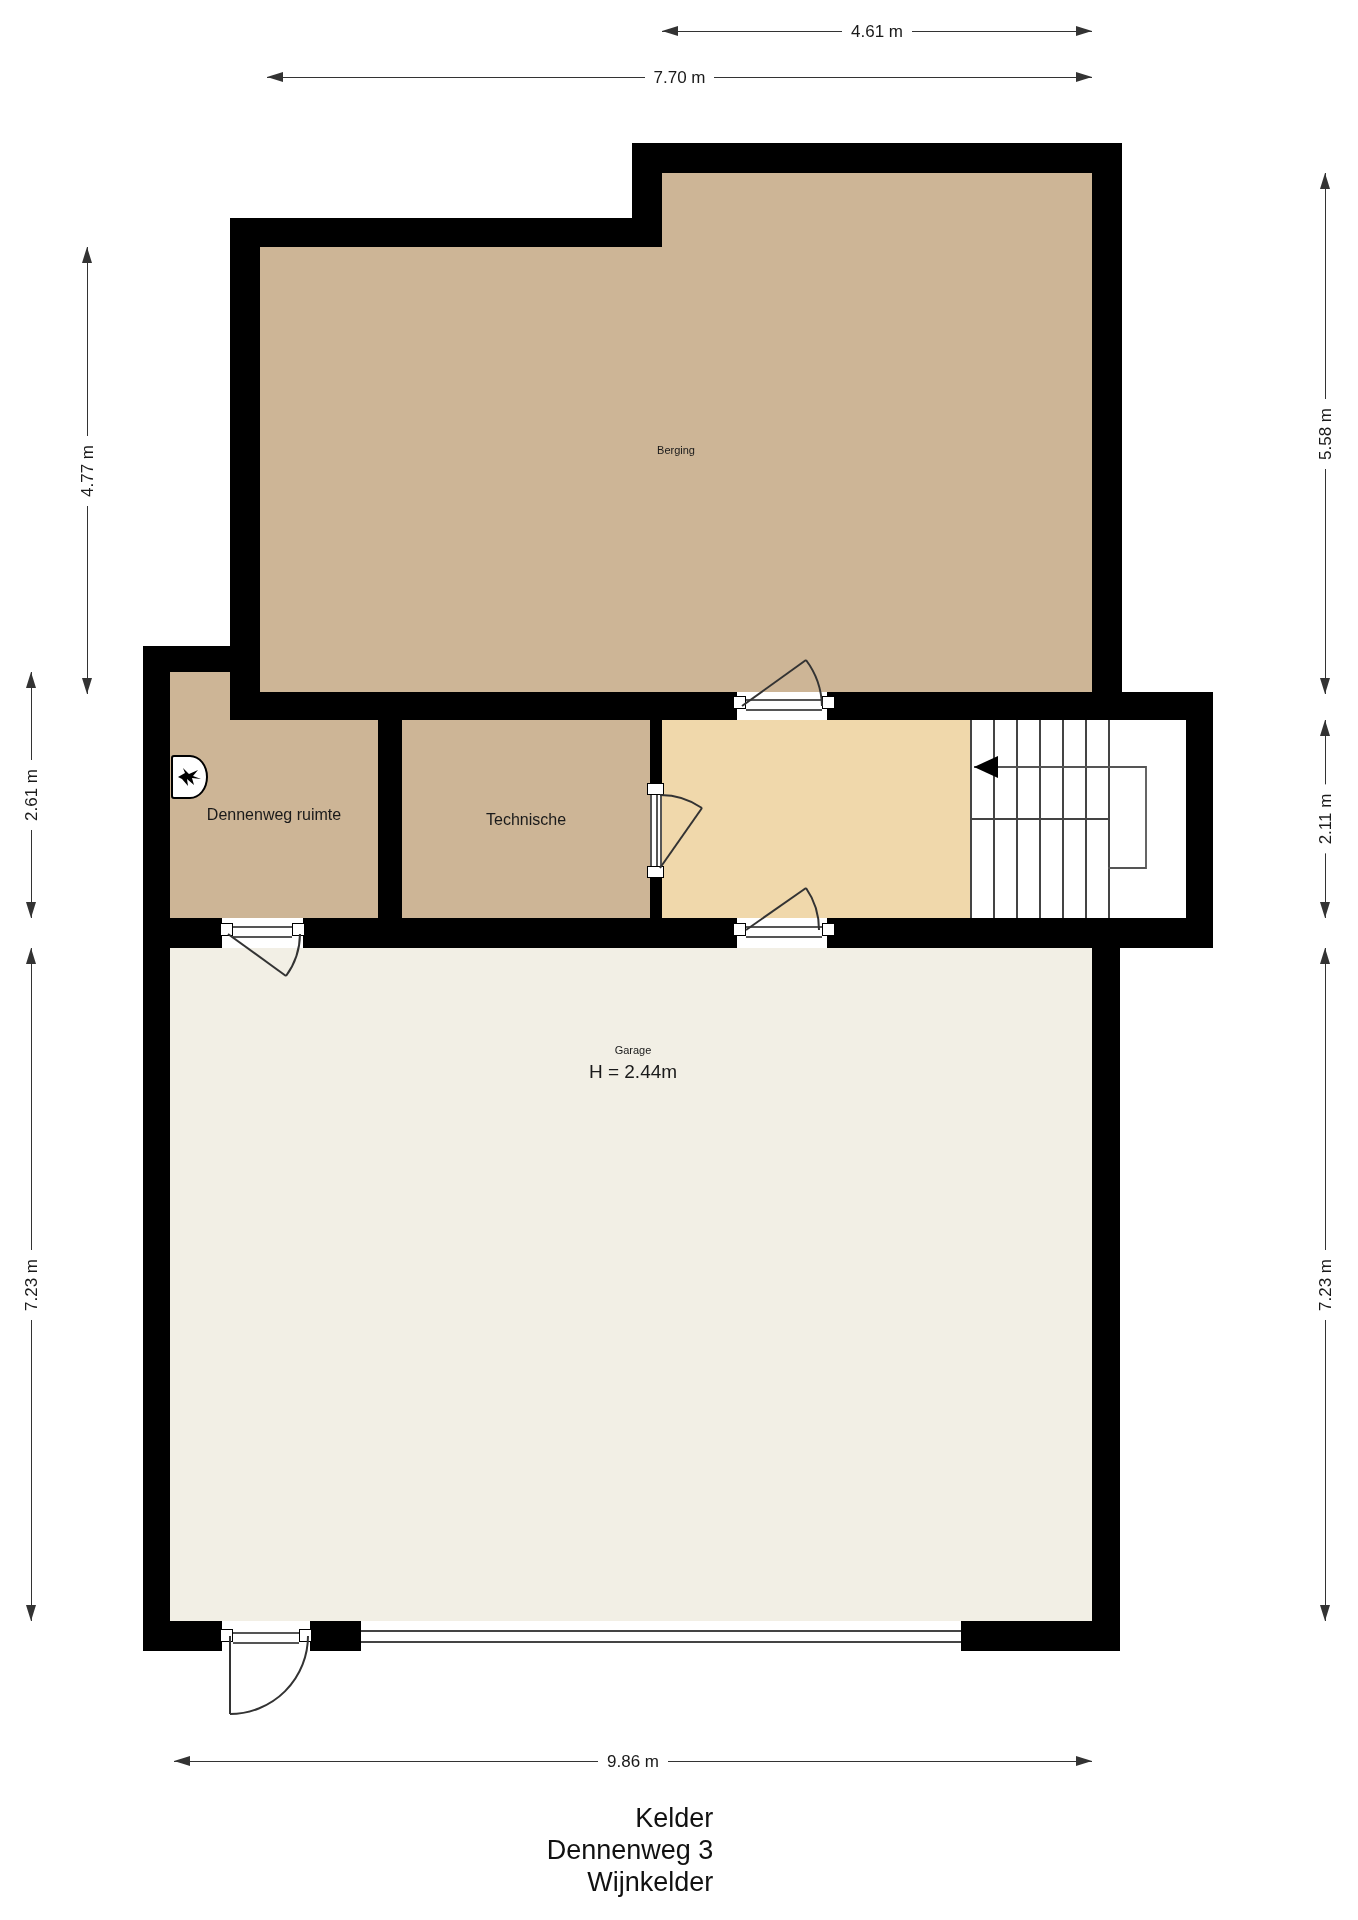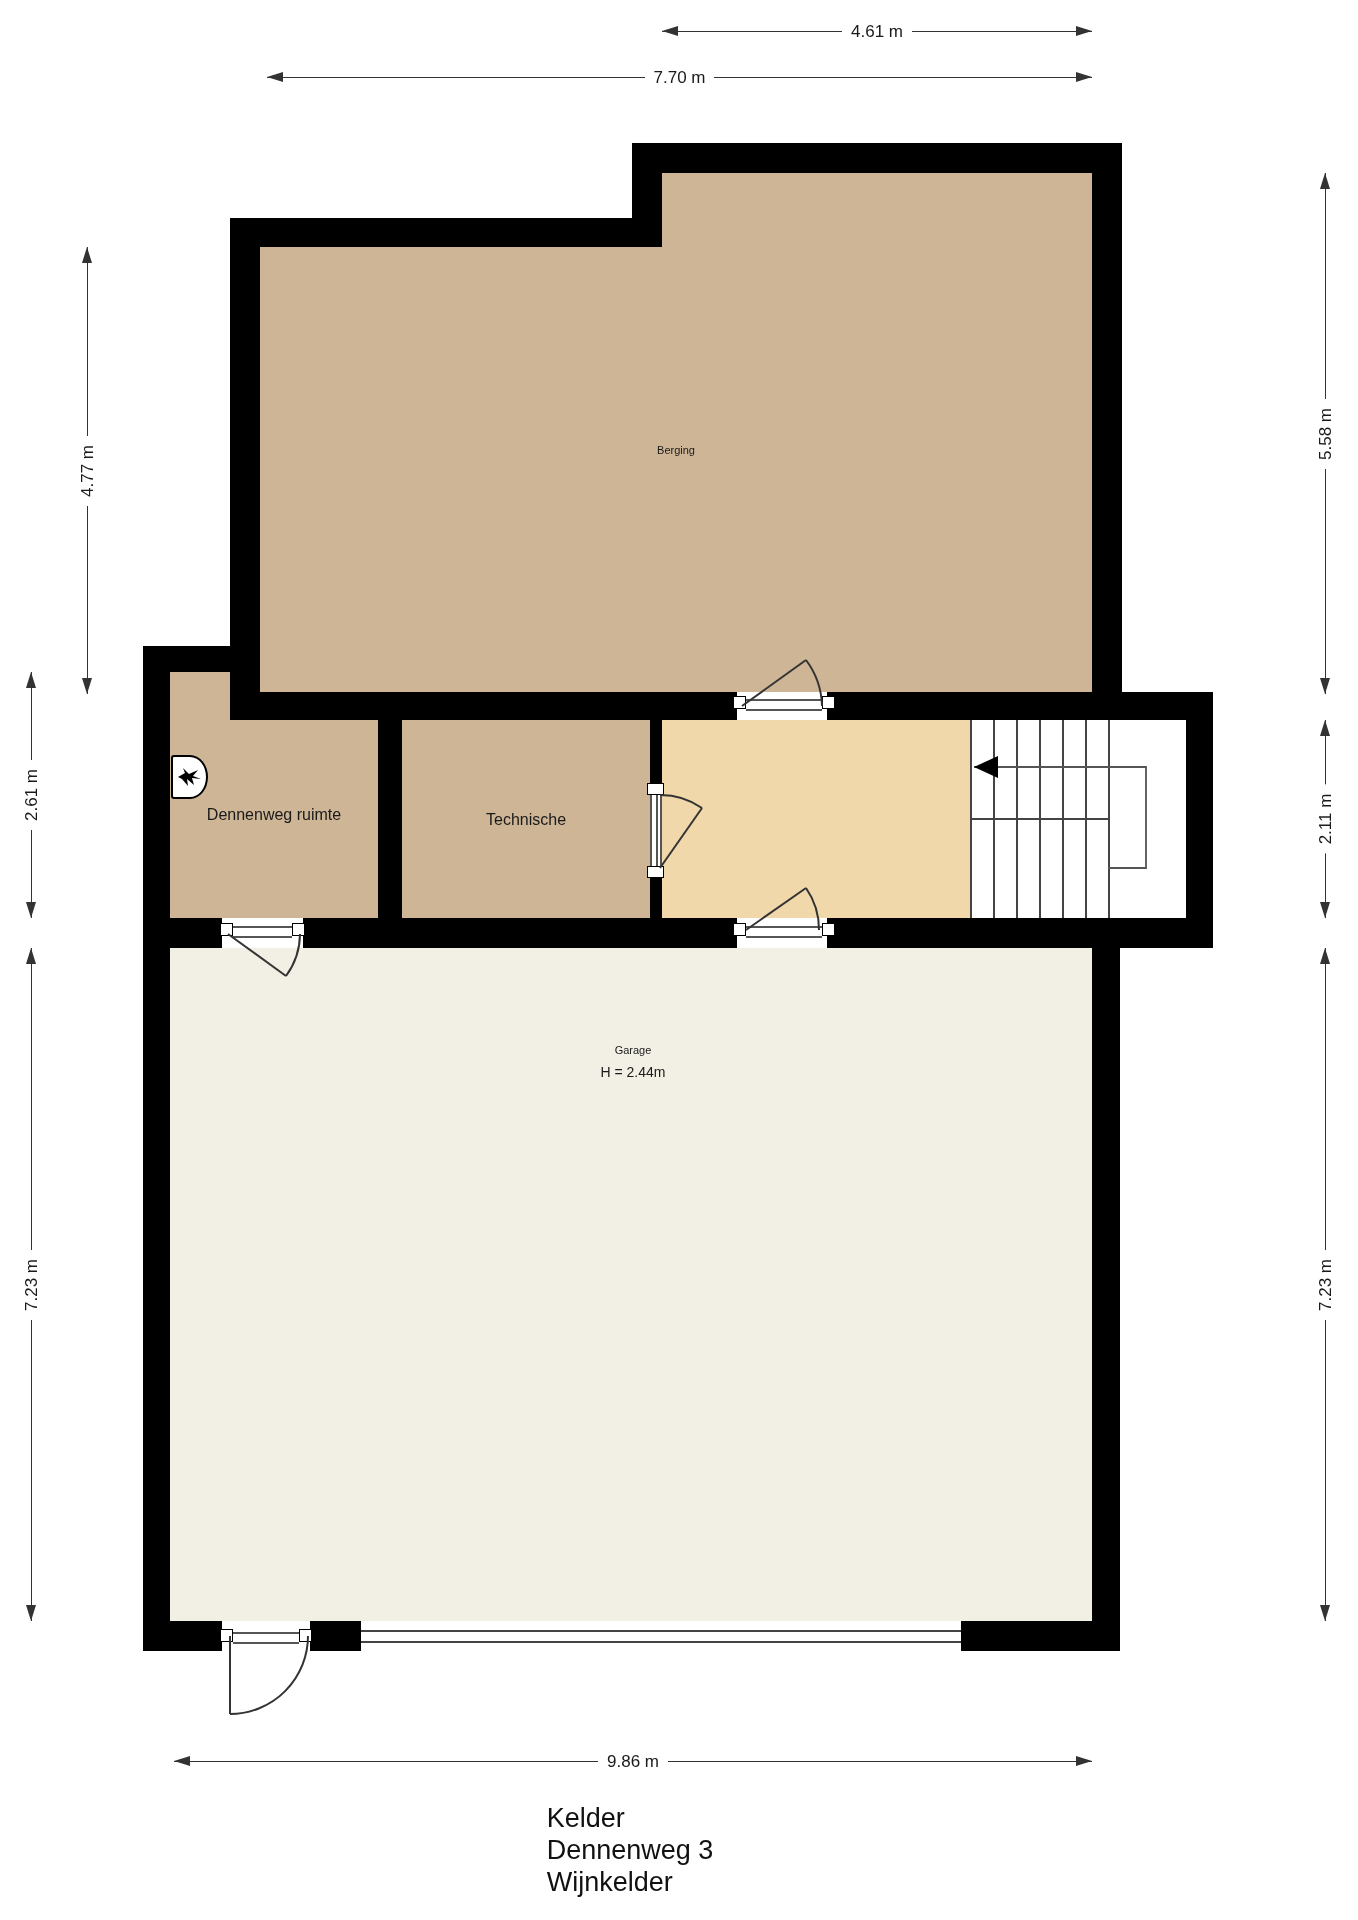--- a/index.html
+++ b/index.html
@@ -32,40 +32,40 @@
   .overlay{position:absolute;left:0;top:0;z-index:6;pointer-events:none;}
   .overlay path{stroke:#333;stroke-width:2;fill:none;}
   .overlay .walk path{stroke:#555;stroke-width:1.8;}
   .overlay polygon{fill:#000;stroke:none;}
   .boiler{position:absolute;width:37px;height:44px;background:#fff;border:2px solid #000;
         box-sizing:border-box;border-radius:3px 18px 18px 3px / 3px 22px 22px 3px;z-index:5;
         display:flex;align-items:center;justify-content:center;}
   .roomlabel{position:absolute;z-index:7;font-size:16px;white-space:nowrap;
         transform:translate(-50%,-50%);color:var(--text);}
   .roomlabel.big{font-size:11px;}
-  .roomlabel.small{font-size:14px;}
+  .roomlabel.small{font-size:19px;}
   .dimh,.dimv{position:absolute;z-index:8;text-decoration:underline;}
   .dimh{height:0;border-top:1.5px solid var(--line);}
   .dimh::before{content:'';position:absolute;left:0;top:-6.5px;width:0;height:0;
         border-top:5.5px solid transparent;border-bottom:5.5px solid transparent;
         border-right:16px solid var(--line);}
   .dimh::after{content:'';position:absolute;right:0;top:-6.5px;width:0;height:0;
         border-top:5.5px solid transparent;border-bottom:5.5px solid transparent;
         border-left:16px solid var(--line);}
   .dimv{width:0;border-left:1.5px solid var(--line);}
   .dimv::before{content:'';position:absolute;top:0;left:-6.5px;width:0;height:0;
         border-left:5.5px solid transparent;border-right:5.5px solid transparent;
         border-bottom:16px solid var(--line);}
   .dimv::after{content:'';position:absolute;bottom:0;left:-6.5px;width:0;height:0;
         border-left:5.5px solid transparent;border-right:5.5px solid transparent;
         border-top:16px solid var(--line);}
   .dimlabel{position:absolute;left:50%;top:50%;transform:translate(-50%,-50%);
         background:#fff;padding:1px 9px;font-size:17px;white-space:nowrap;color:var(--text);}
   .dimlabel.v{transform:translate(-50%,-50%) rotate(-90deg);}
-  .titleblock{position:absolute;z-index:9;transform:translateX(-50%);text-align:left;
+  .titleblock{position:absolute;z-index:9;transform:translateX(-50%);text-align:right;
         font-size:27px;line-height:32px;color:#111;}
 </style>
 </head>
 <body>
 
 <div class="plan">
 
   <div class="fill tan" style="left:260px;top:247px;width:832px;height:445px"></div>
   <div class="fill tan" style="left:662px;top:173px;width:430px;height:74px"></div>
   <div class="fill tan" style="left:170px;top:672px;width:208px;height:246px"></div>

